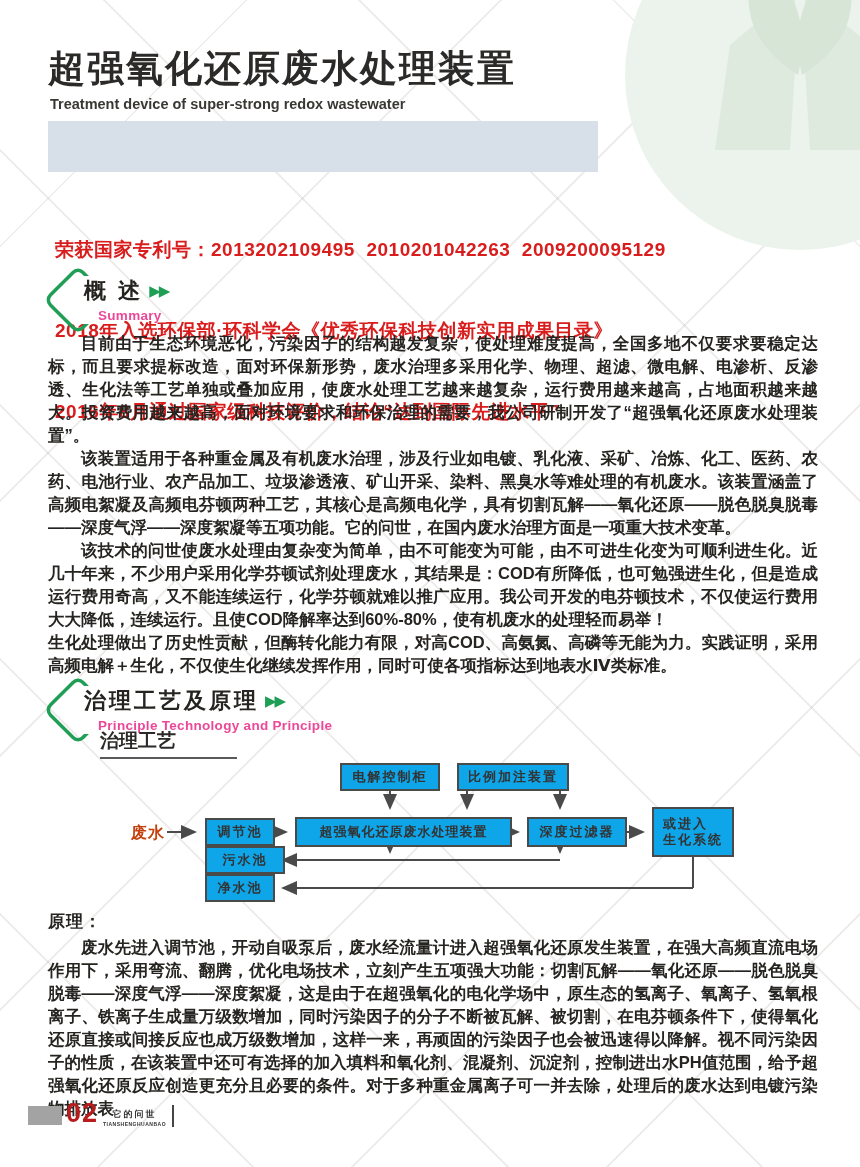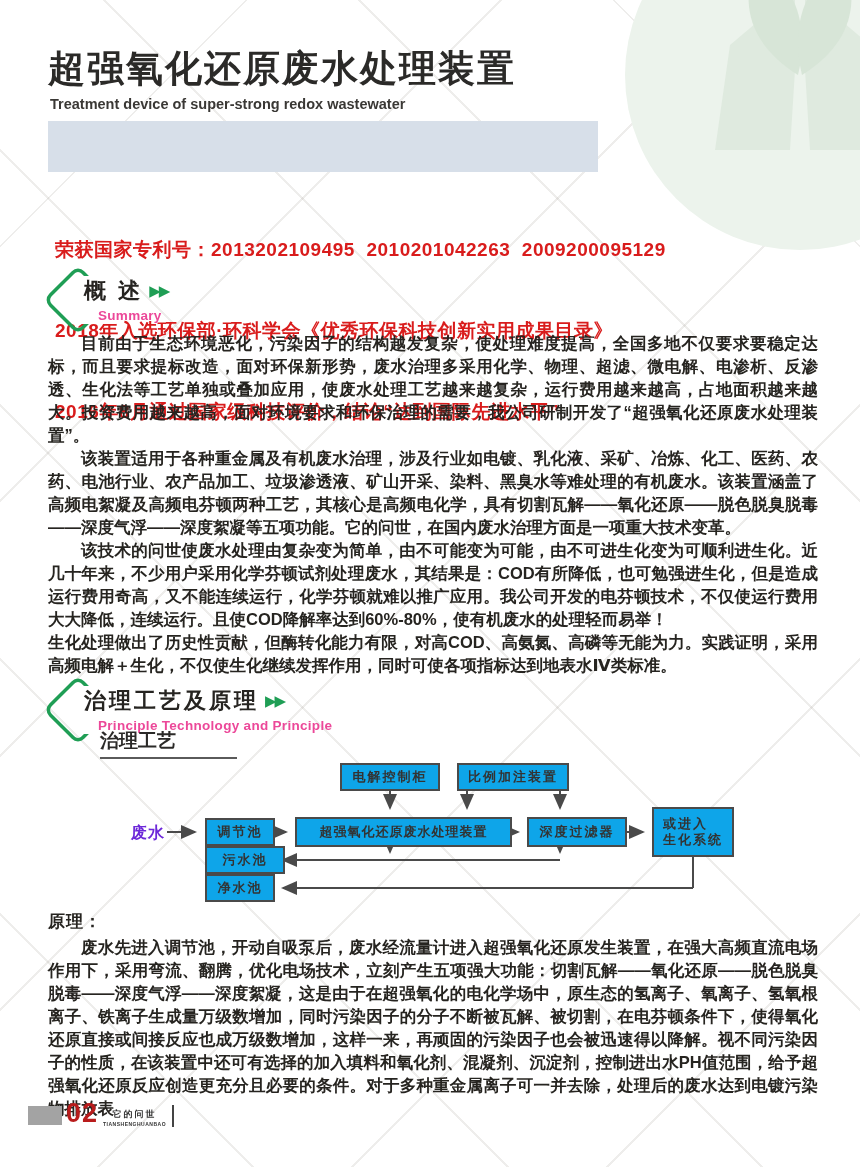--- a/index.html
+++ b/index.html
@@ -61,21 +61,21 @@
 
   .diagram { position:absolute; left:95px; top:755px; width:665px; height:152px; }
   .diagram svg.wires { position:absolute; left:0; top:0; }
   .dbox {
     position:absolute; border:2px solid #4a4a4a; background:#0ea5e9;
     display:flex; align-items:center; justify-content:center;
     font-size:13px; font-weight:700; color:#333; letter-spacing:2px;
     white-space:pre-line; text-align:left; line-height:1.25;
   }
   .dlabel {
-    position:absolute; font-size:16px; font-weight:700; color:#6d28d9; letter-spacing:1px;
+    position:absolute; font-size:16px; font-weight:700; color:#c2410c; letter-spacing:1px;
   }
 
   .principle-head {
     position:absolute; left:48px; top:910px;
     font-size:17px; font-weight:900; color:#262420; letter-spacing:1px;
   }
   .principle { position:absolute; left:48px; top:936px; width:770px; }
 
   .footer { position:absolute; left:28px; top:1098px; display:flex; align-items:center; }
   .footer-block { width:34px; height:19px; background:#a3a3a3; margin-top:4px; }

